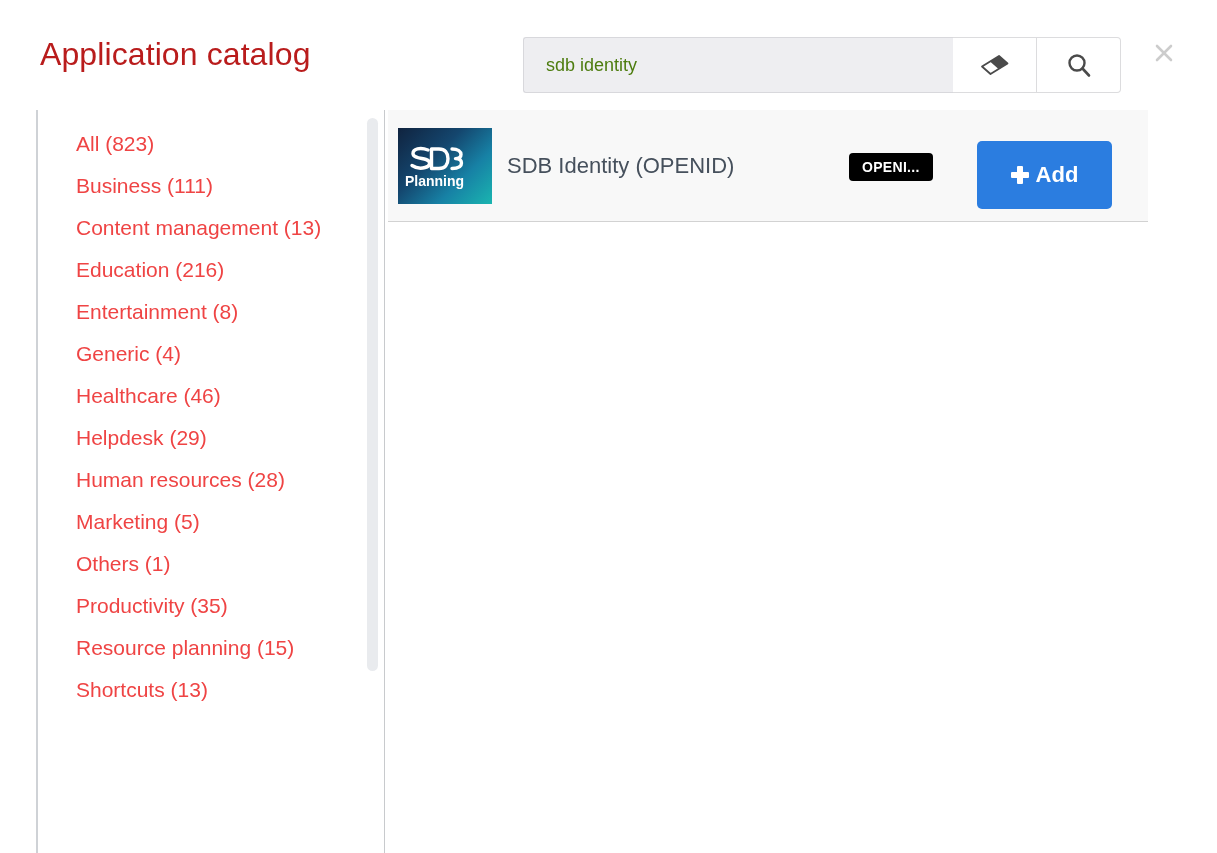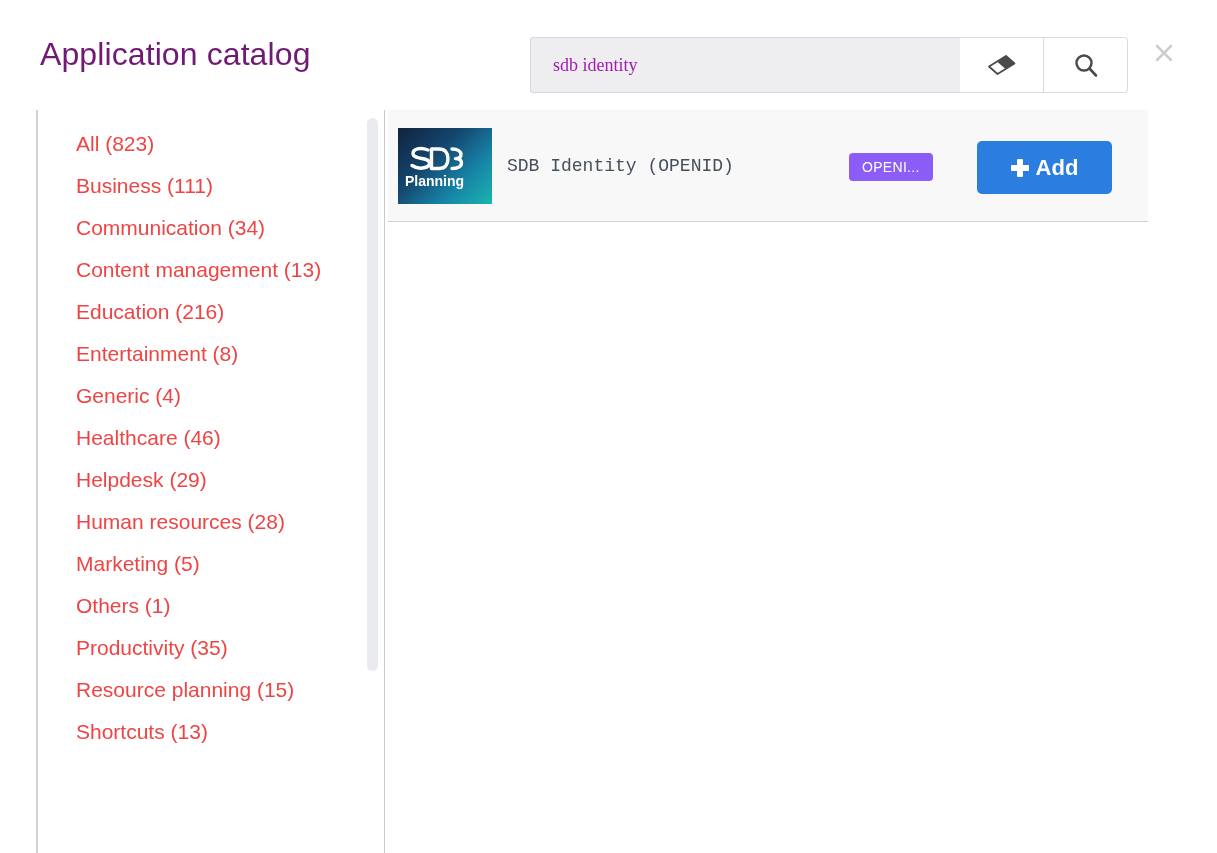--- a/index.html
+++ b/index.html
@@ -22,47 +22,46 @@
     background: #ffffff;
   }
 
   
   .page-title {
     position: absolute;
     left: 40px;
     top: 36px;
     font-size: 32px;
     font-weight: 400;
-    color: #701a75;
+    color: #b91c1c;
     letter-spacing: 0.1px;
     white-space: nowrap;
   }
 
   .search-wrap {
     position: absolute;
     left: 523px;
     top: 37px;
     height: 56px;
     display: flex;
     align-items: stretch;
   }
   .search-input {
     width: 430px;
     height: 56px;
     box-sizing: border-box;
     border: 1px solid #d8d8dc;
     border-right: none;
     background: #eeeef1;
-    font-family: Liberation Serif, serif;
+    font-family: Liberation Sans, sans-serif;
     font-size: 18px;
-    color: #a21caf;
+    color: #4d7c0f;
     padding: 0 22px;
     outline: none;
     border-radius: 3px 0 0 3px;
-    margin-left: 7px;
   }
   .search-btn {
     width: 84px;
     height: 56px;
     box-sizing: border-box;
     background: #ffffff;
     border: 1px solid #dcdcde;
     border-left: none;
     display: flex;
     align-items: center;
@@ -191,49 +190,48 @@
     overflow: hidden;
   }
   .app-logo svg { display: block; }
 
   .app-name {
     position: absolute;
     left: 119px;
     top: 0;
     height: 112px;
     line-height: 112px;
-    font-size: 18px;
+    font-size: 22px;
     color: #46505c;
     white-space: nowrap;
-    font-family: Liberation Mono, monospace;
   }
 
   .type-badge {
     position: absolute;
     left: 461px;
     top: 43px;
     height: 28px;
     line-height: 28px;
     padding: 0 13px;
-    background: #8b5cf6;
+    background: #000000;
     color: #ffffff;
     font-size: 14px;
-    font-weight: normal;
+    font-weight: bold;
     border-radius: 4px;
     letter-spacing: 0.3px;
     white-space: nowrap;
     cursor: pointer;
   }
 
   .add-btn {
     position: absolute;
     left: 589px;
     top: 31px;
     width: 135px;
-    height: 53px;
+    height: 68px;
     background: #2b7de0;
     border: none;
     border-radius: 5px;
     color: #ffffff;
     font-family: "Liberation Sans", sans-serif;
     font-size: 22px;
     font-weight: bold;
     display: flex;
     align-items: center;
     justify-content: center;
@@ -299,23 +297,20 @@
 
     <div class="sidebar">
       <ul class="cat-list">
         <li>
             <a class="cat-item">All (823)</a>
           </li>
         <li>
             <a class="cat-item">Business (111)</a>
           </li>
         <li>
-            <a class="cat-item">Communication (34)</a>
-          </li>
-        <li>
             <a class="cat-item">Content management (13)</a>
           </li>
         <li>
             <a class="cat-item">Education (216)</a>
           </li>
         <li>
             <a class="cat-item">Entertainment (8)</a>
           </li>
         <li>
             <a class="cat-item">Generic (4)</a>

